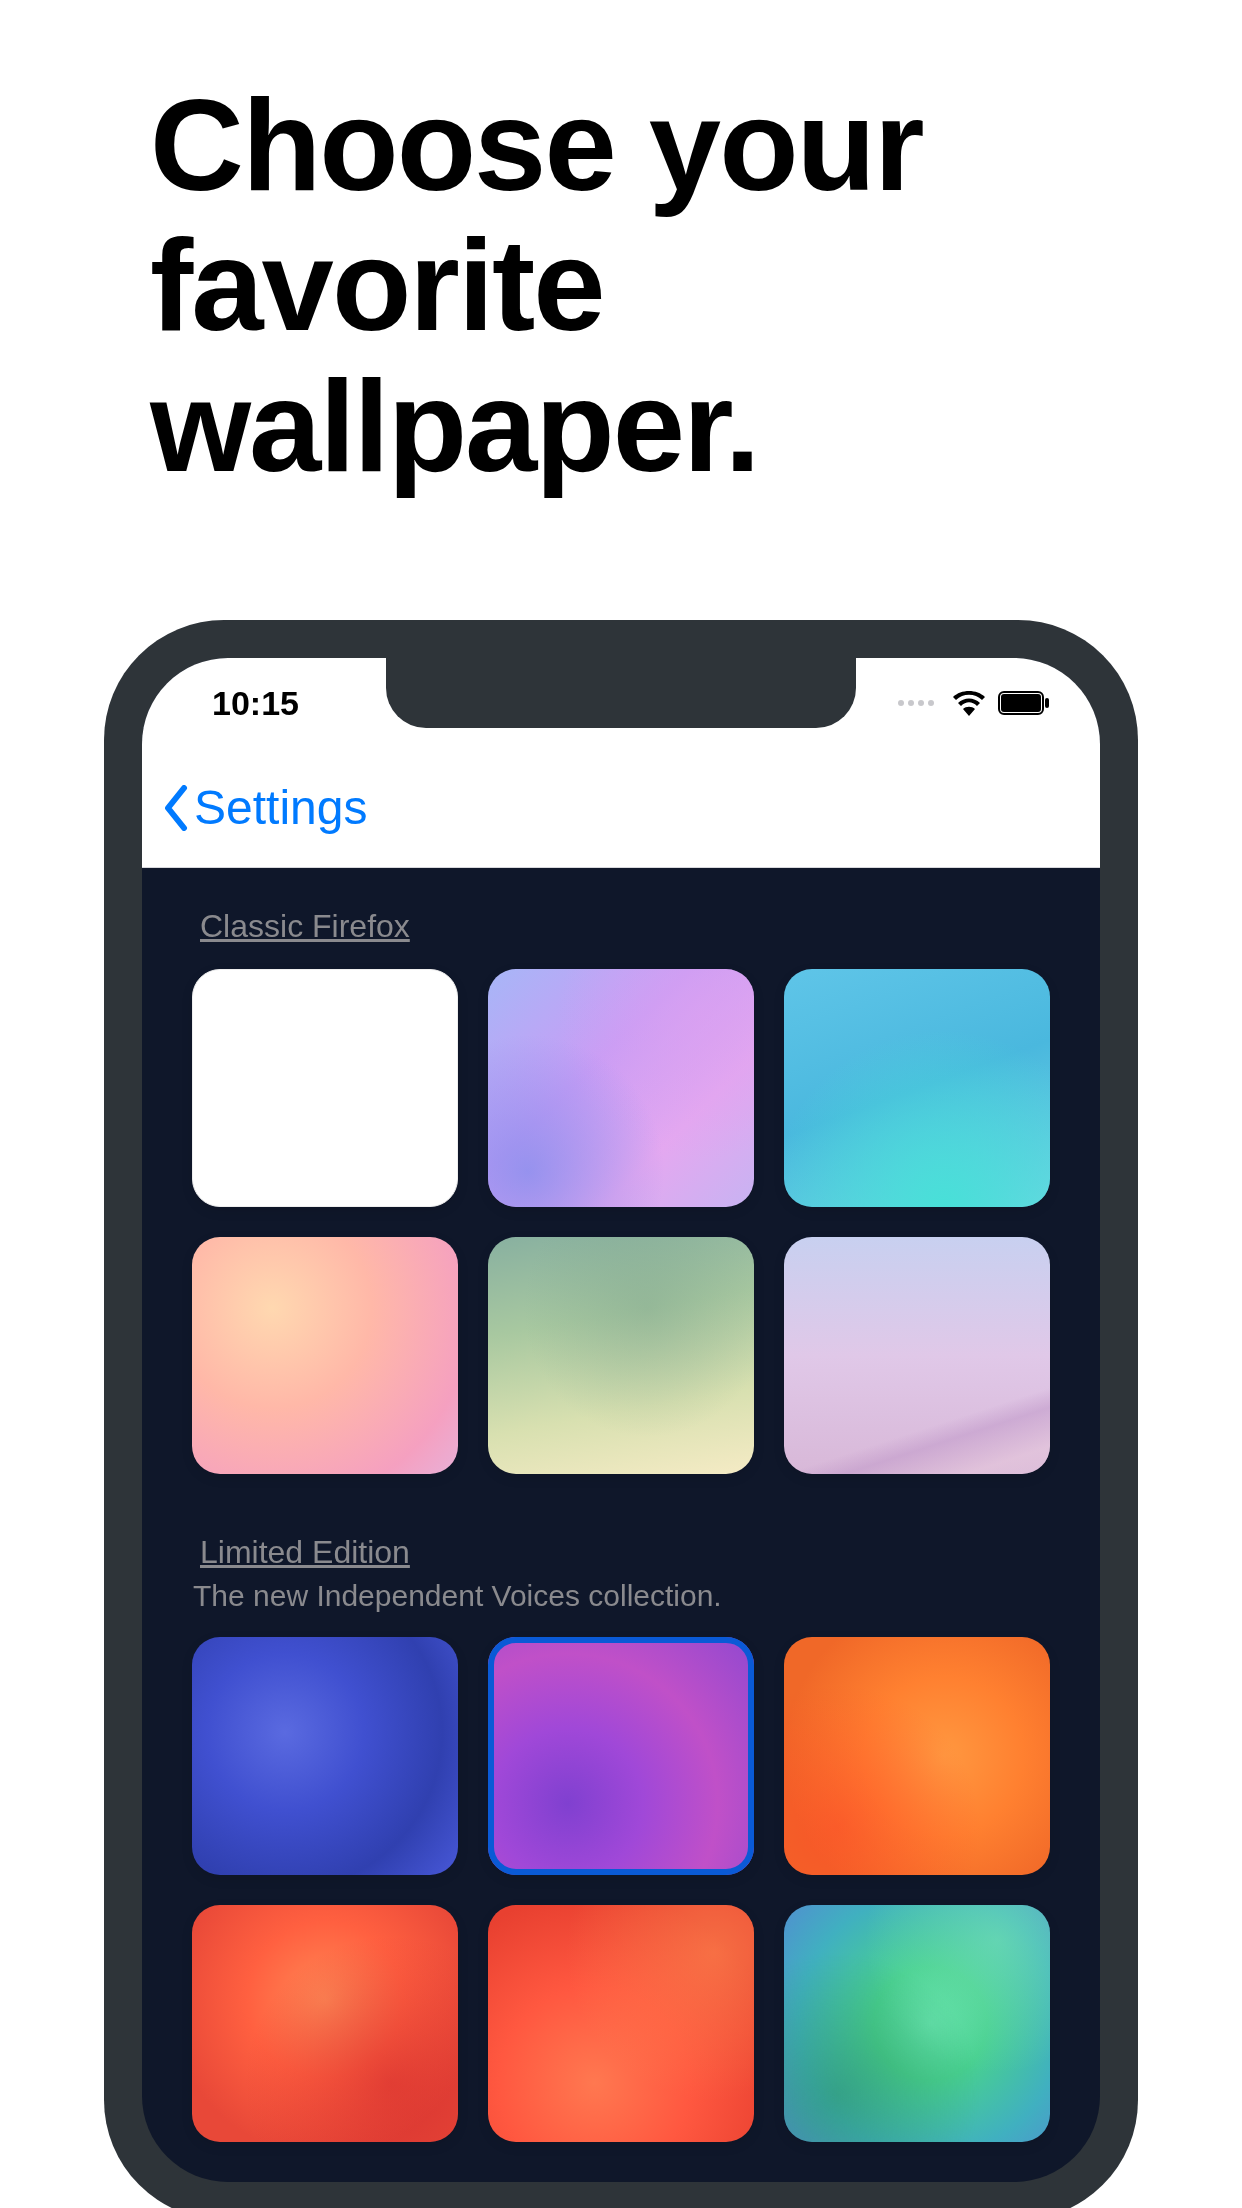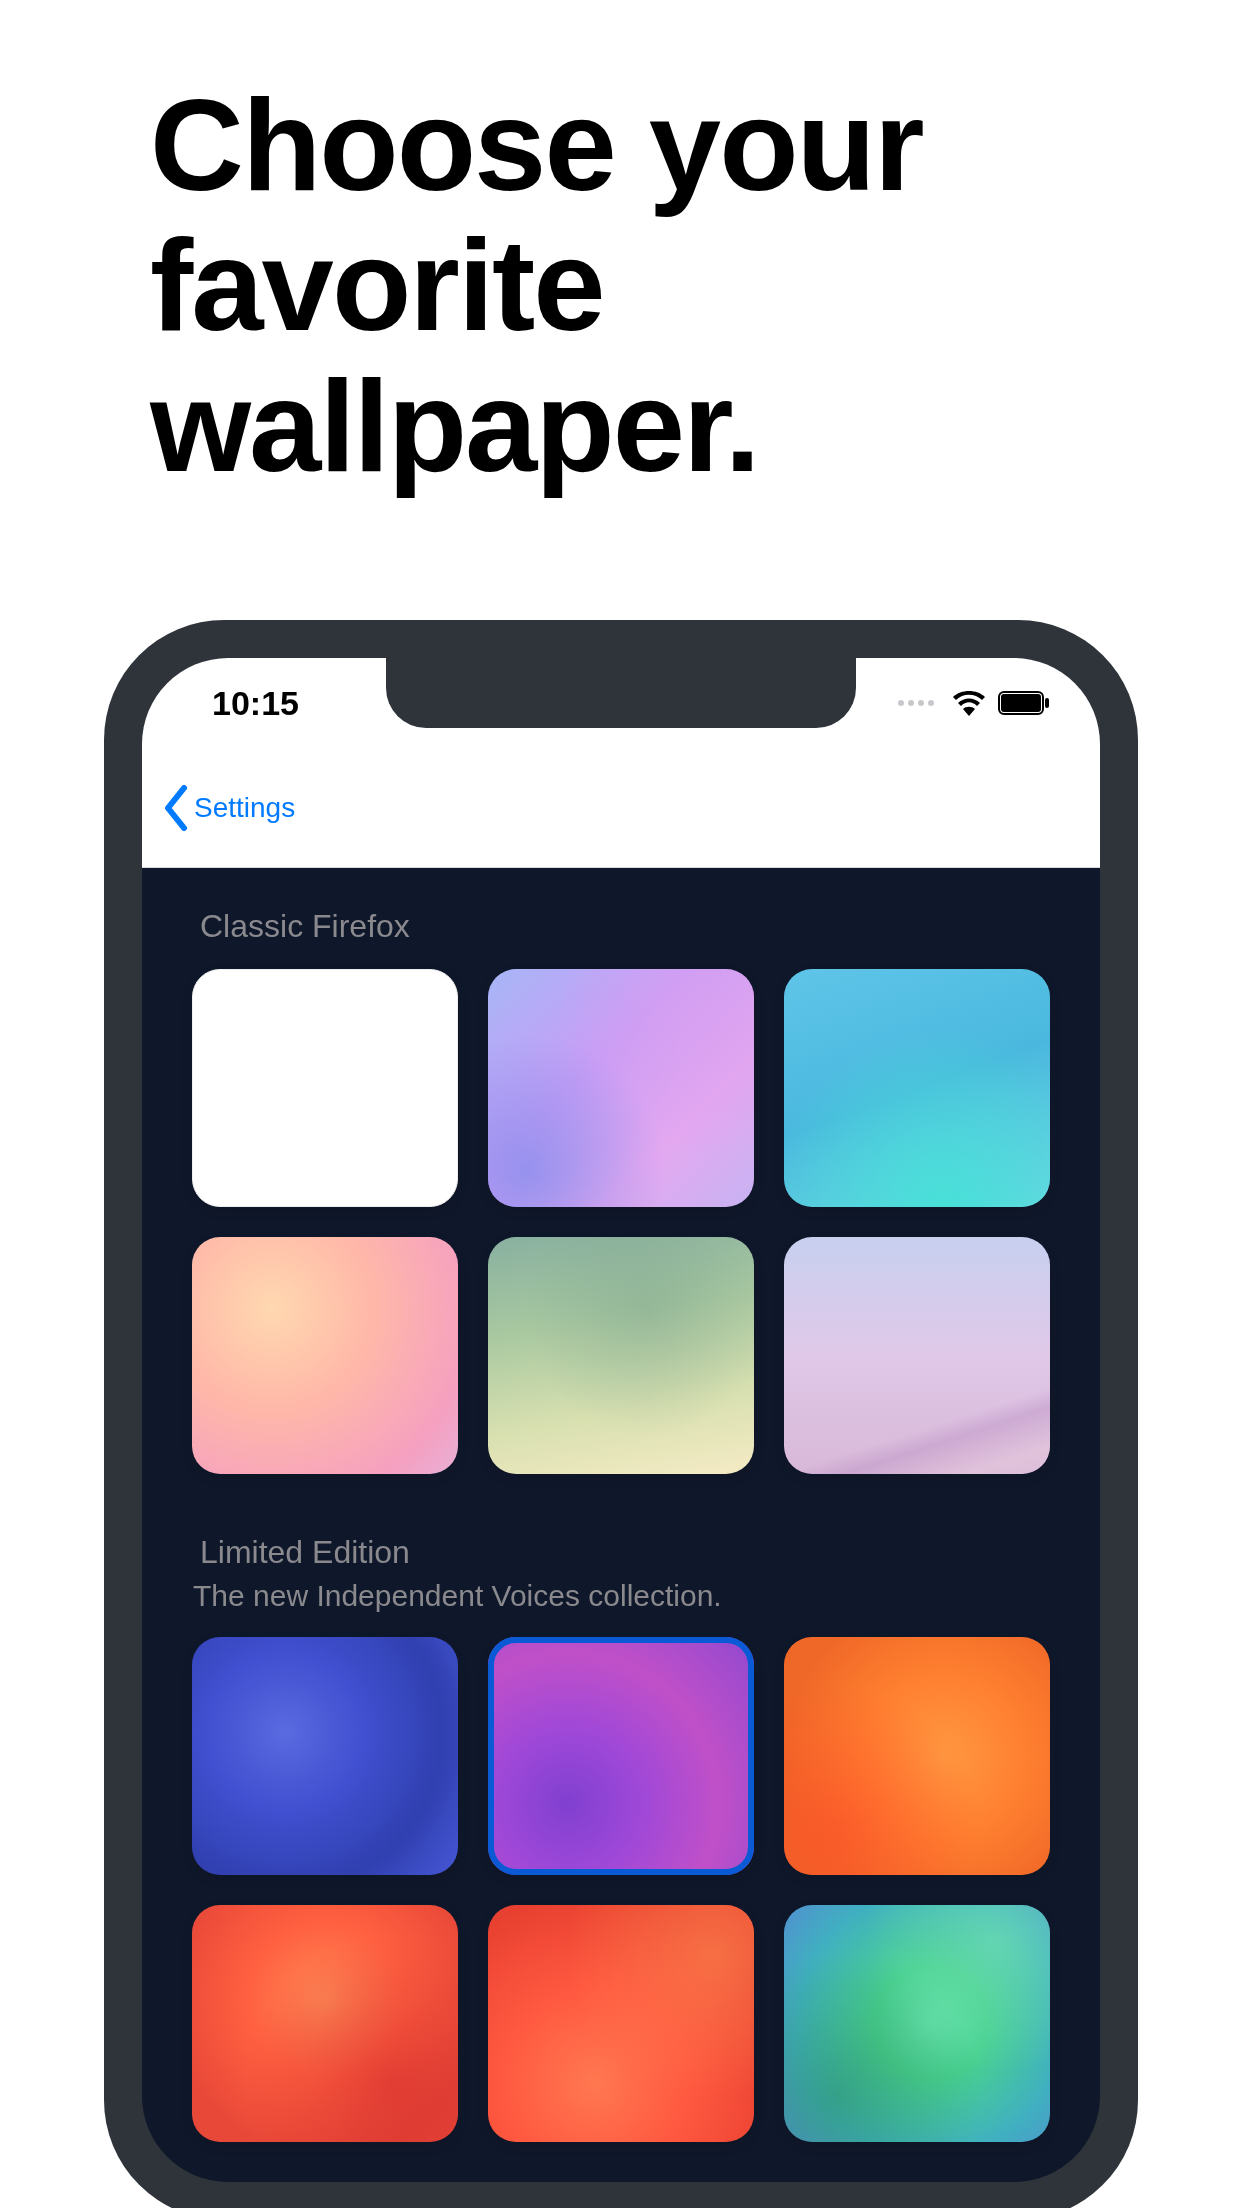--- a/index.html
+++ b/index.html
@@ -78,35 +78,36 @@
       align-items: center;
       padding: 0 20px;
       background: #ffffff;
       border-bottom: 1px solid #d8d8dc;
     }
     .back-button {
       display: flex;
       align-items: center;
       gap: 4px;
       color: #007aff;
-      font-size: 28px;
+      font-size: 48px;
     }
     .back-chevron {
       width: 28px;
       height: 46px;
     }
     .content {
       padding: 40px 50px 0 50px;
     }
     .section-title {
       font-size: 32px;
       color: #8a8a8e;
       font-weight: 400;
       margin-bottom: 24px;
       margin-left: 8px;
+      text-decoration: underline;
     }
     .section-subtitle {
       font-size: 30px;
       color: #8a8a8e;
       font-weight: 400;
       margin-top: 6px;
       margin-bottom: 24px;
       margin-left: 1px;
     }
     .grid {

